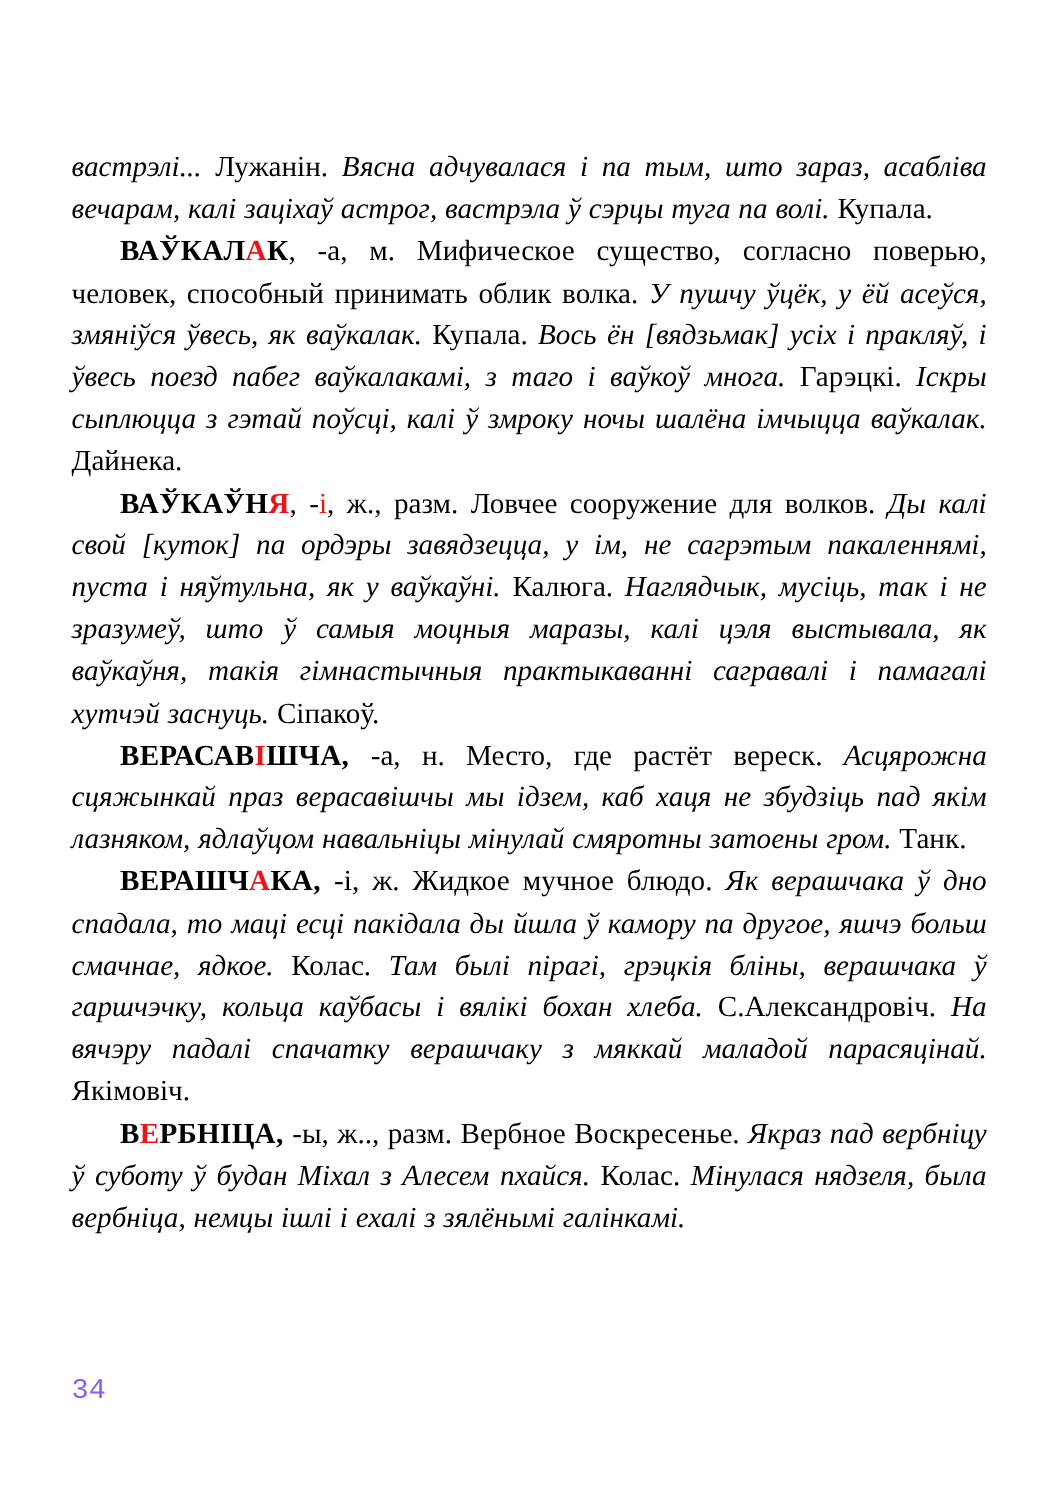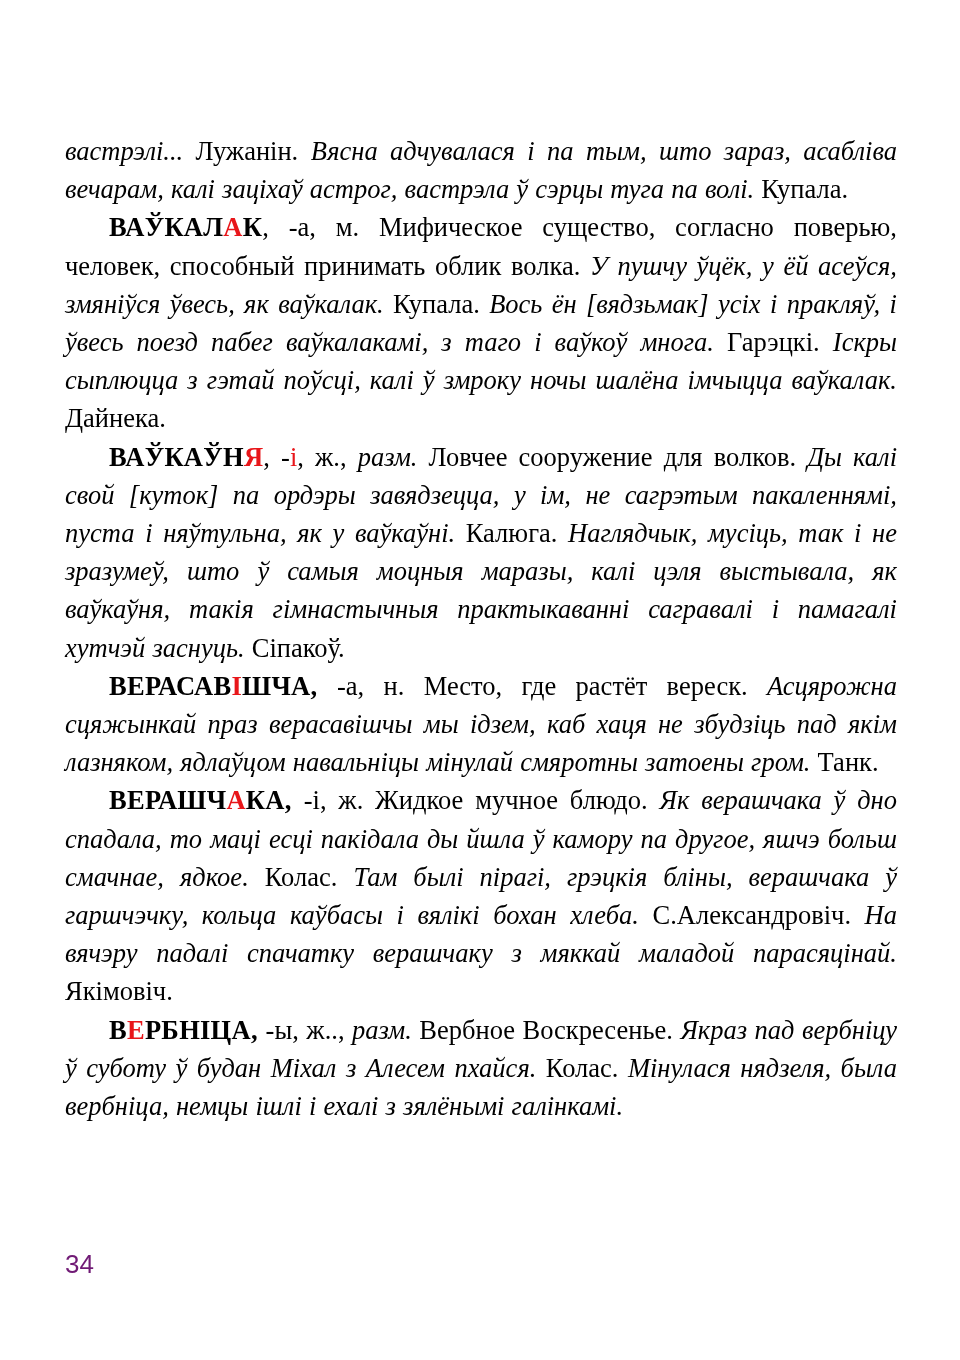--- a/index.html
+++ b/index.html
@@ -58,41 +58,40 @@
     font-family: Liberation Serif, serif;
     letter-spacing: 0.01em;
   }
   .red {
     color: #e8161a;
   }
   .gram {
     font-style: normal;
   }
   .label {
-    font-style: italic;
   }
   .def {
     font-style: normal;
   }
   .quote {
     font-style: italic;
   }
   .src {
     font-style: normal;
     margin-top: 11px;
   }
 
   #page-number {
     position: absolute;
     left: 65px;
     top: 1248px;
     font-size: 26px;
     line-height: 32px;
-    font-family: Liberation Sans, sans-serif;
-    color: #701a75;
+    font-family: Liberation Mono, monospace;
+    color: #8b5cf6;
   }
 </style>
 </head>
 <body>
 
 <div id="page">
 
   <div id="text-column">
 
     <p class="para cont"><span class="quote">вастрэлі... </span><span class="src">Лужанін. </span><span class="quote">Вясна адчувалася і па тым, што зараз, асабліва вечарам, калі заціхаў астрог, вастрэла ў сэрцы туга па волі. </span><span class="src">Купала.</span></p>

